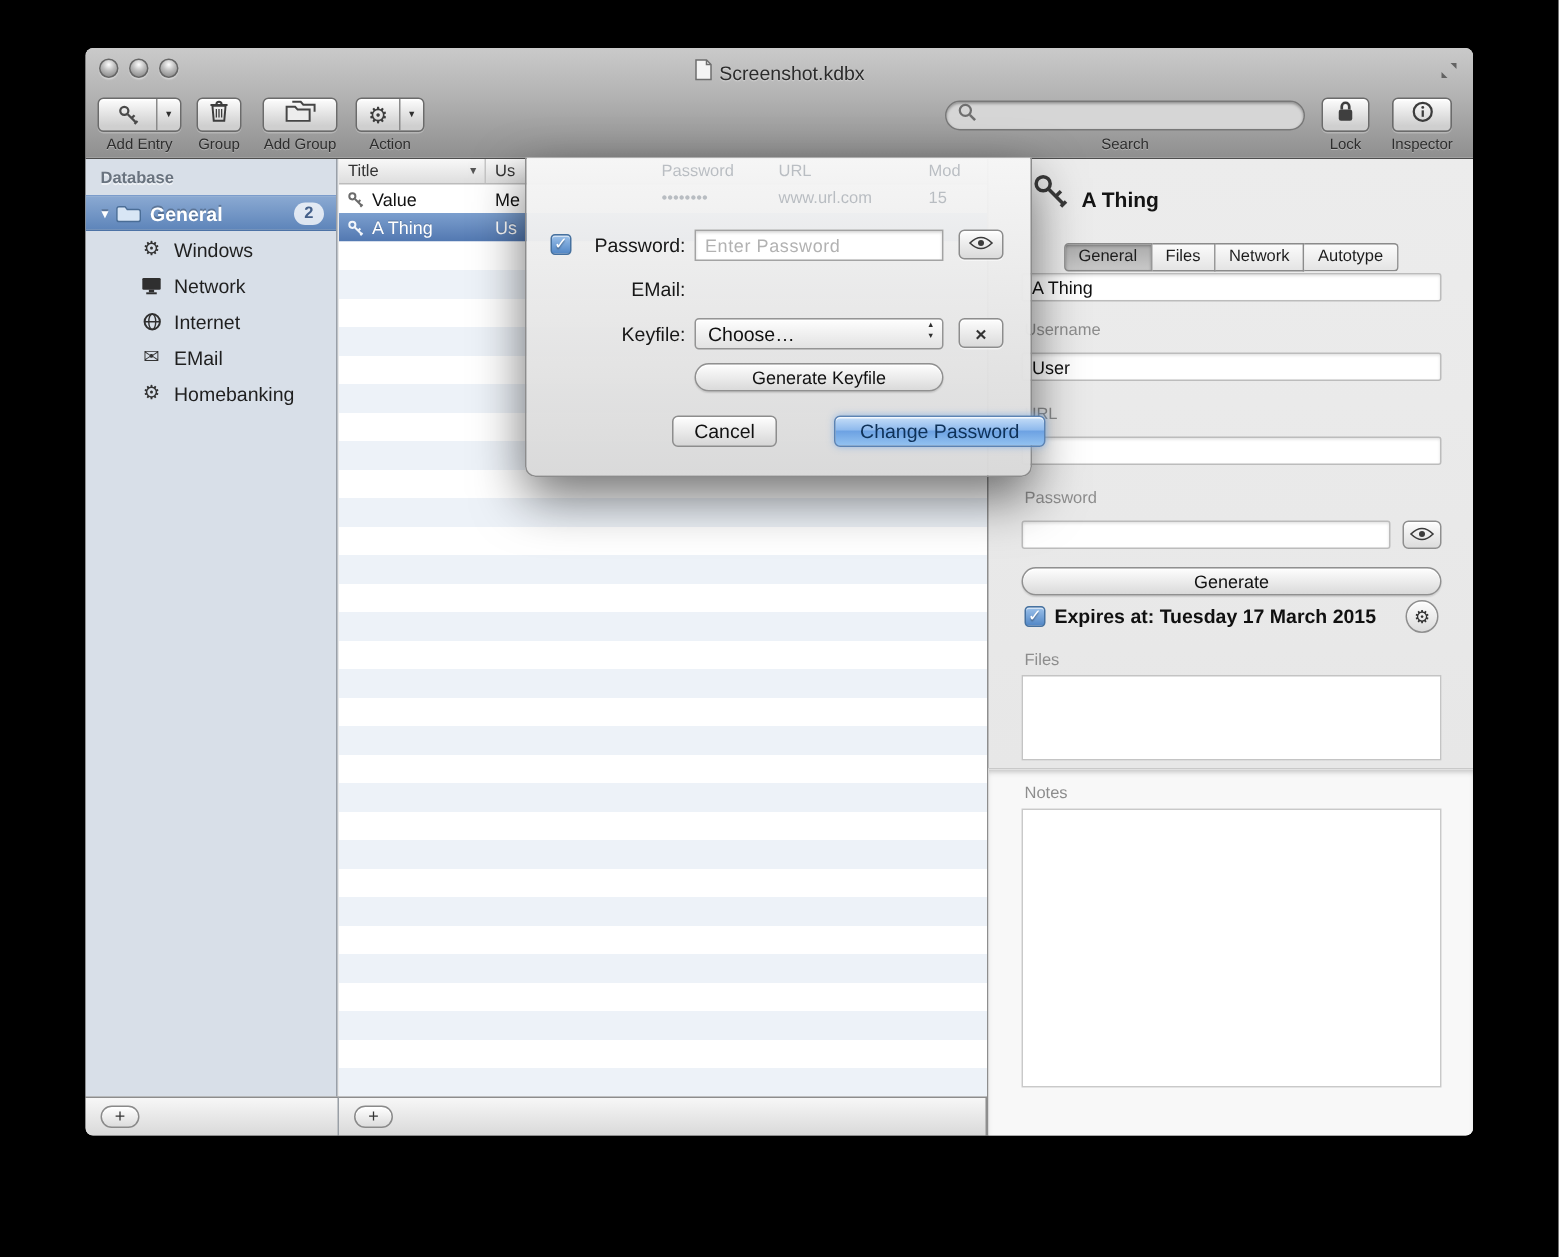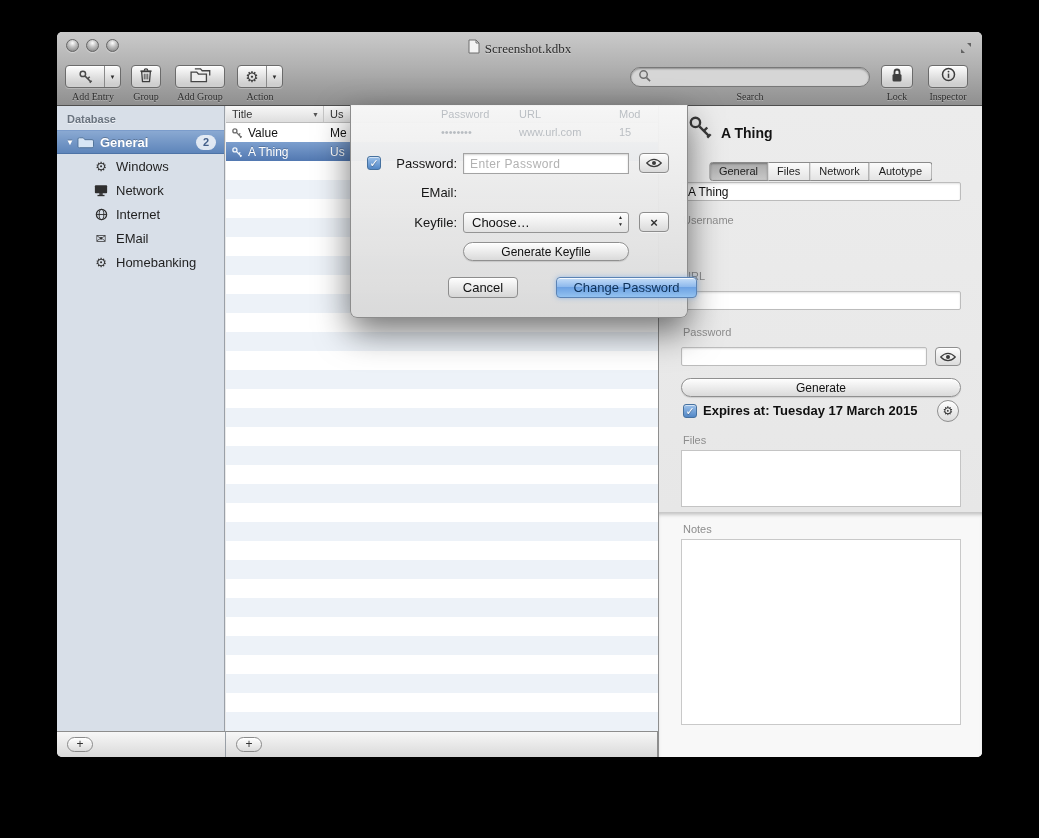--- a/index.html
+++ b/index.html
@@ -10,21 +10,21 @@
   }
   .window{
     position:absolute;left:57px;top:32px;width:925px;height:725px;
     border-radius:5px;background:#e9e9e9;overflow:hidden;
     box-shadow:0 18px 45px rgba(0,0,0,0.85);
   }
   
   .titlebar{
     position:absolute;top:0;left:0;right:0;height:73px;
     background:linear-gradient(#cacaca 0%,#b2b2b2 45%,#8f8f8f 100%);
-    border-bottom:1px solid #4e4e4e;border-radius:5px 5px 0 0;font-family:Liberation Serif, serif;
+    border-bottom:1px solid #4e4e4e;border-radius:5px 5px 0 0;
   }
   .traffic{position:absolute;top:7px;left:9px;display:flex;gap:7px;}
   .light{
     width:13px;height:13px;border-radius:50%;border:1px solid #666;box-sizing:border-box;
     background:radial-gradient(circle at 50% 28%,#fdfdfd,#c2c2c2 40%,#868686 90%);
     box-shadow:0 1px 1px rgba(255,255,255,0.4);
   }
   .window-title{
     position:absolute;top:7px;left:0;right:0;text-align:center;font-size:13px;color:#2b2b2b;
     text-shadow:0 1px 1px rgba(255,255,255,0.45);
@@ -439,20 +439,21 @@
     <div class="tabs">
       <div class="tab selected">General</div>
       <div class="tab">Files</div>
       <div class="tab">Network</div>
       <div class="tab">Autotype</div>
     </div>
 
     <input class="ifield" style="top: 76px;" value="A Thing">
 
     <div class="ilabel" style="top:108px;">Username</div>
+    <input class="ifield" style="top: 129px;" value="User">
 
     <div class="ilabel" style="top:164px;">URL</div>
     <input class="ifield" style="top: 185px;" value="">
 
     <div class="ilabel" style="top:220px;">Password</div>
     <input class="ifield" style="top: 241px; width: 246px;" value="">
     <div class="round-btn" style="left:276px;top:241px;width:26px;height:19px;">
       <span>
         <svg width="16" height="10" viewBox="0 0 24 14">
             <path d="M1 7 Q12 -4 23 7 Q12 18 1 7 Z" fill="none" stroke="#3b3b3b" stroke-width="1.6"></path>

